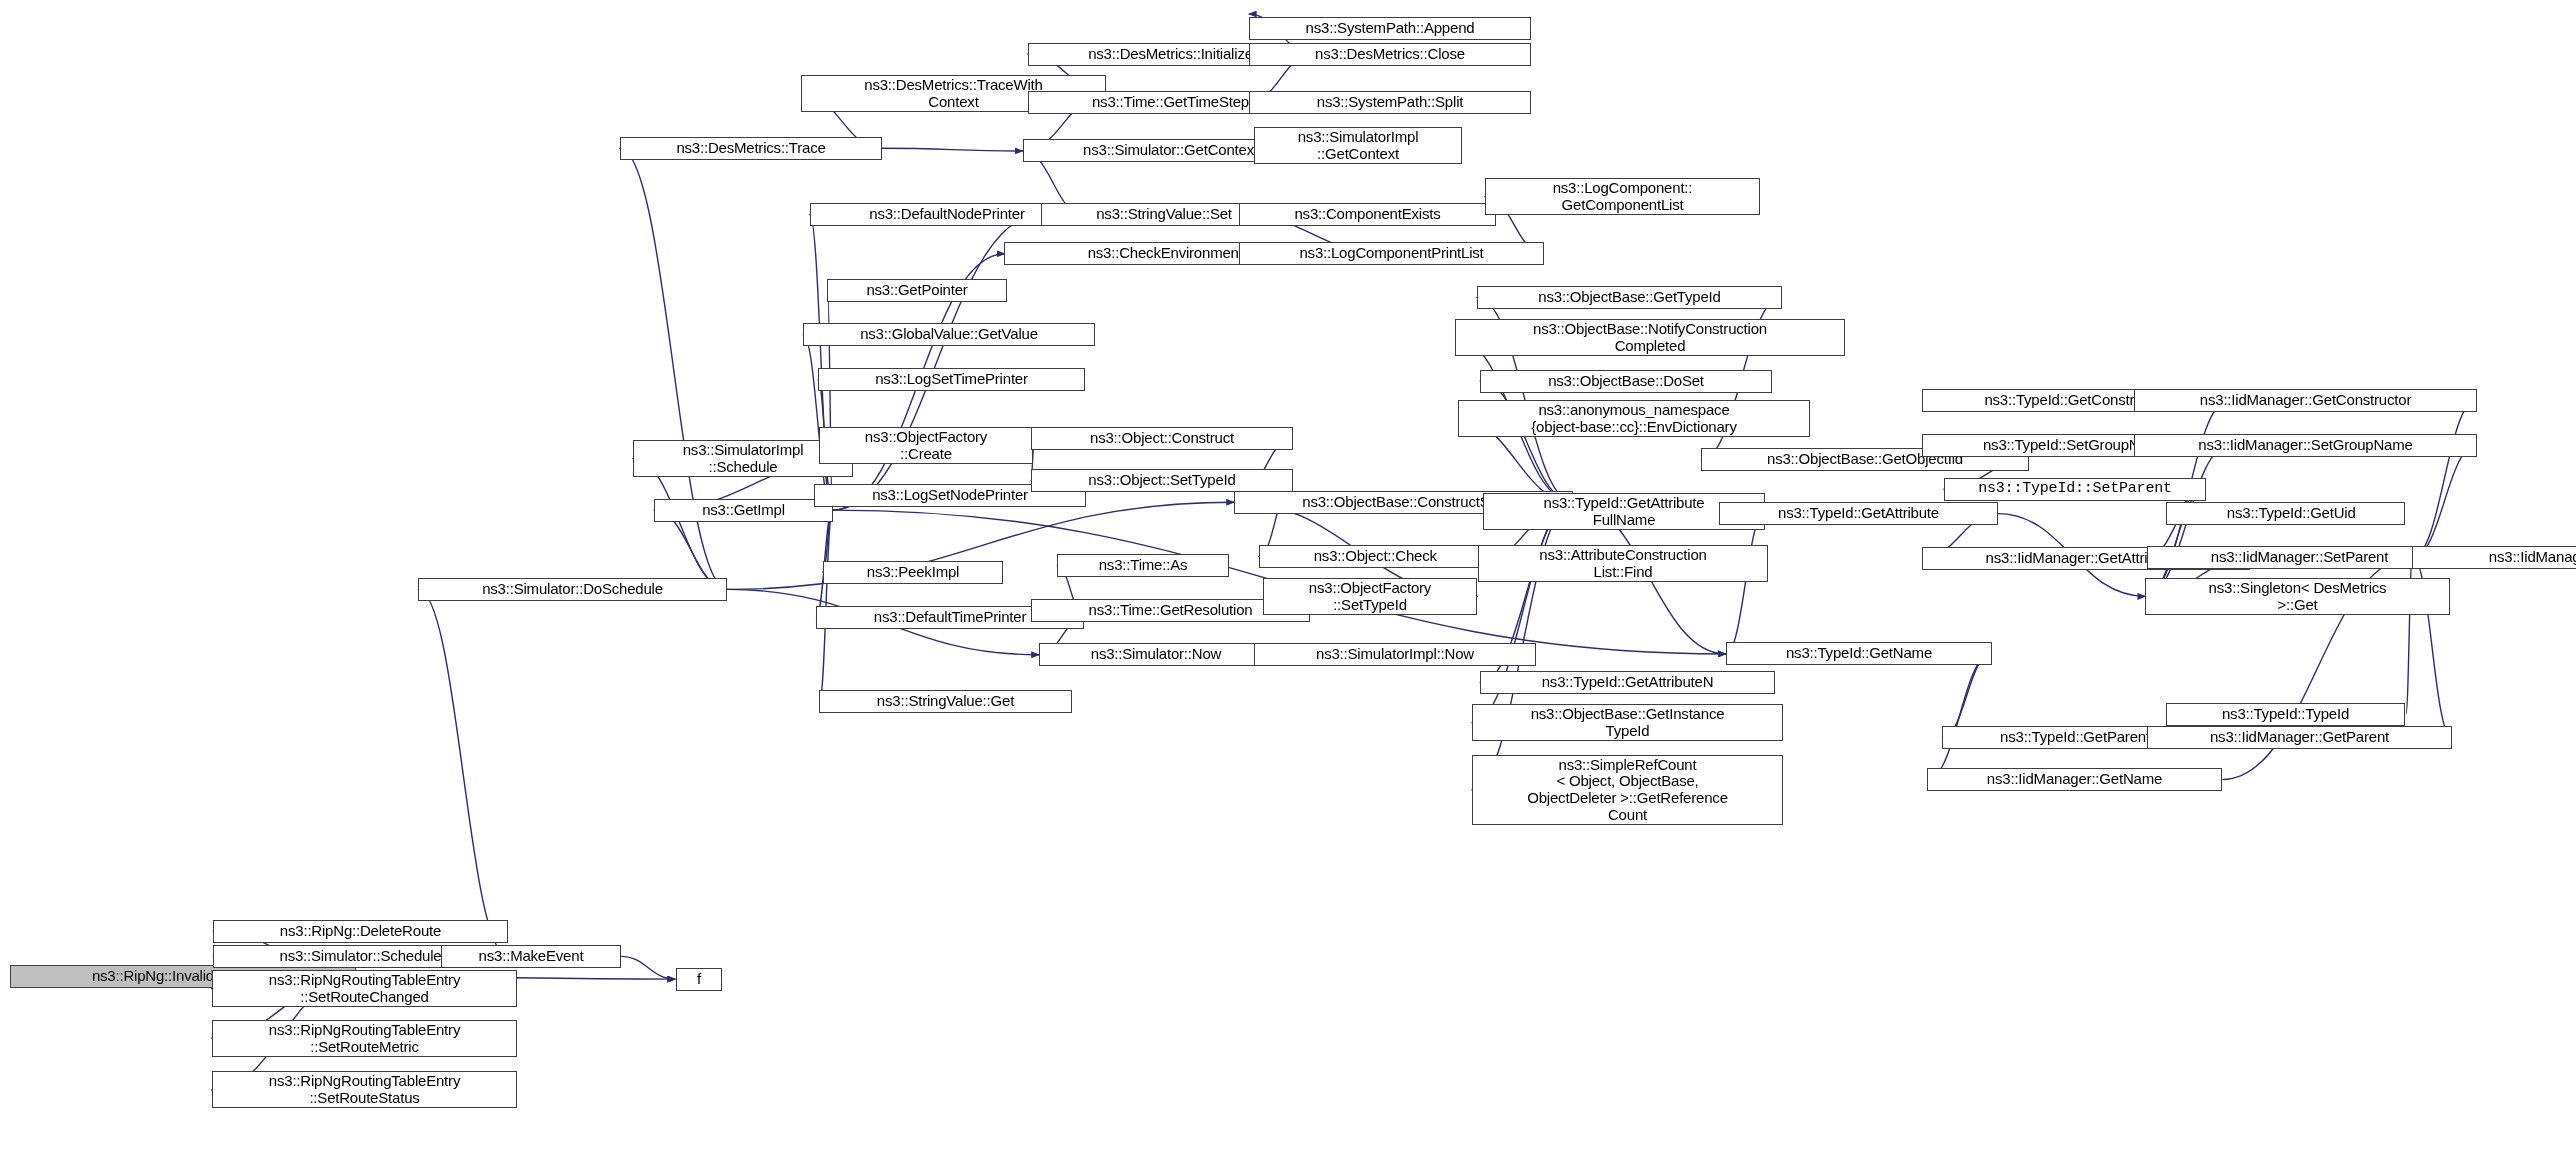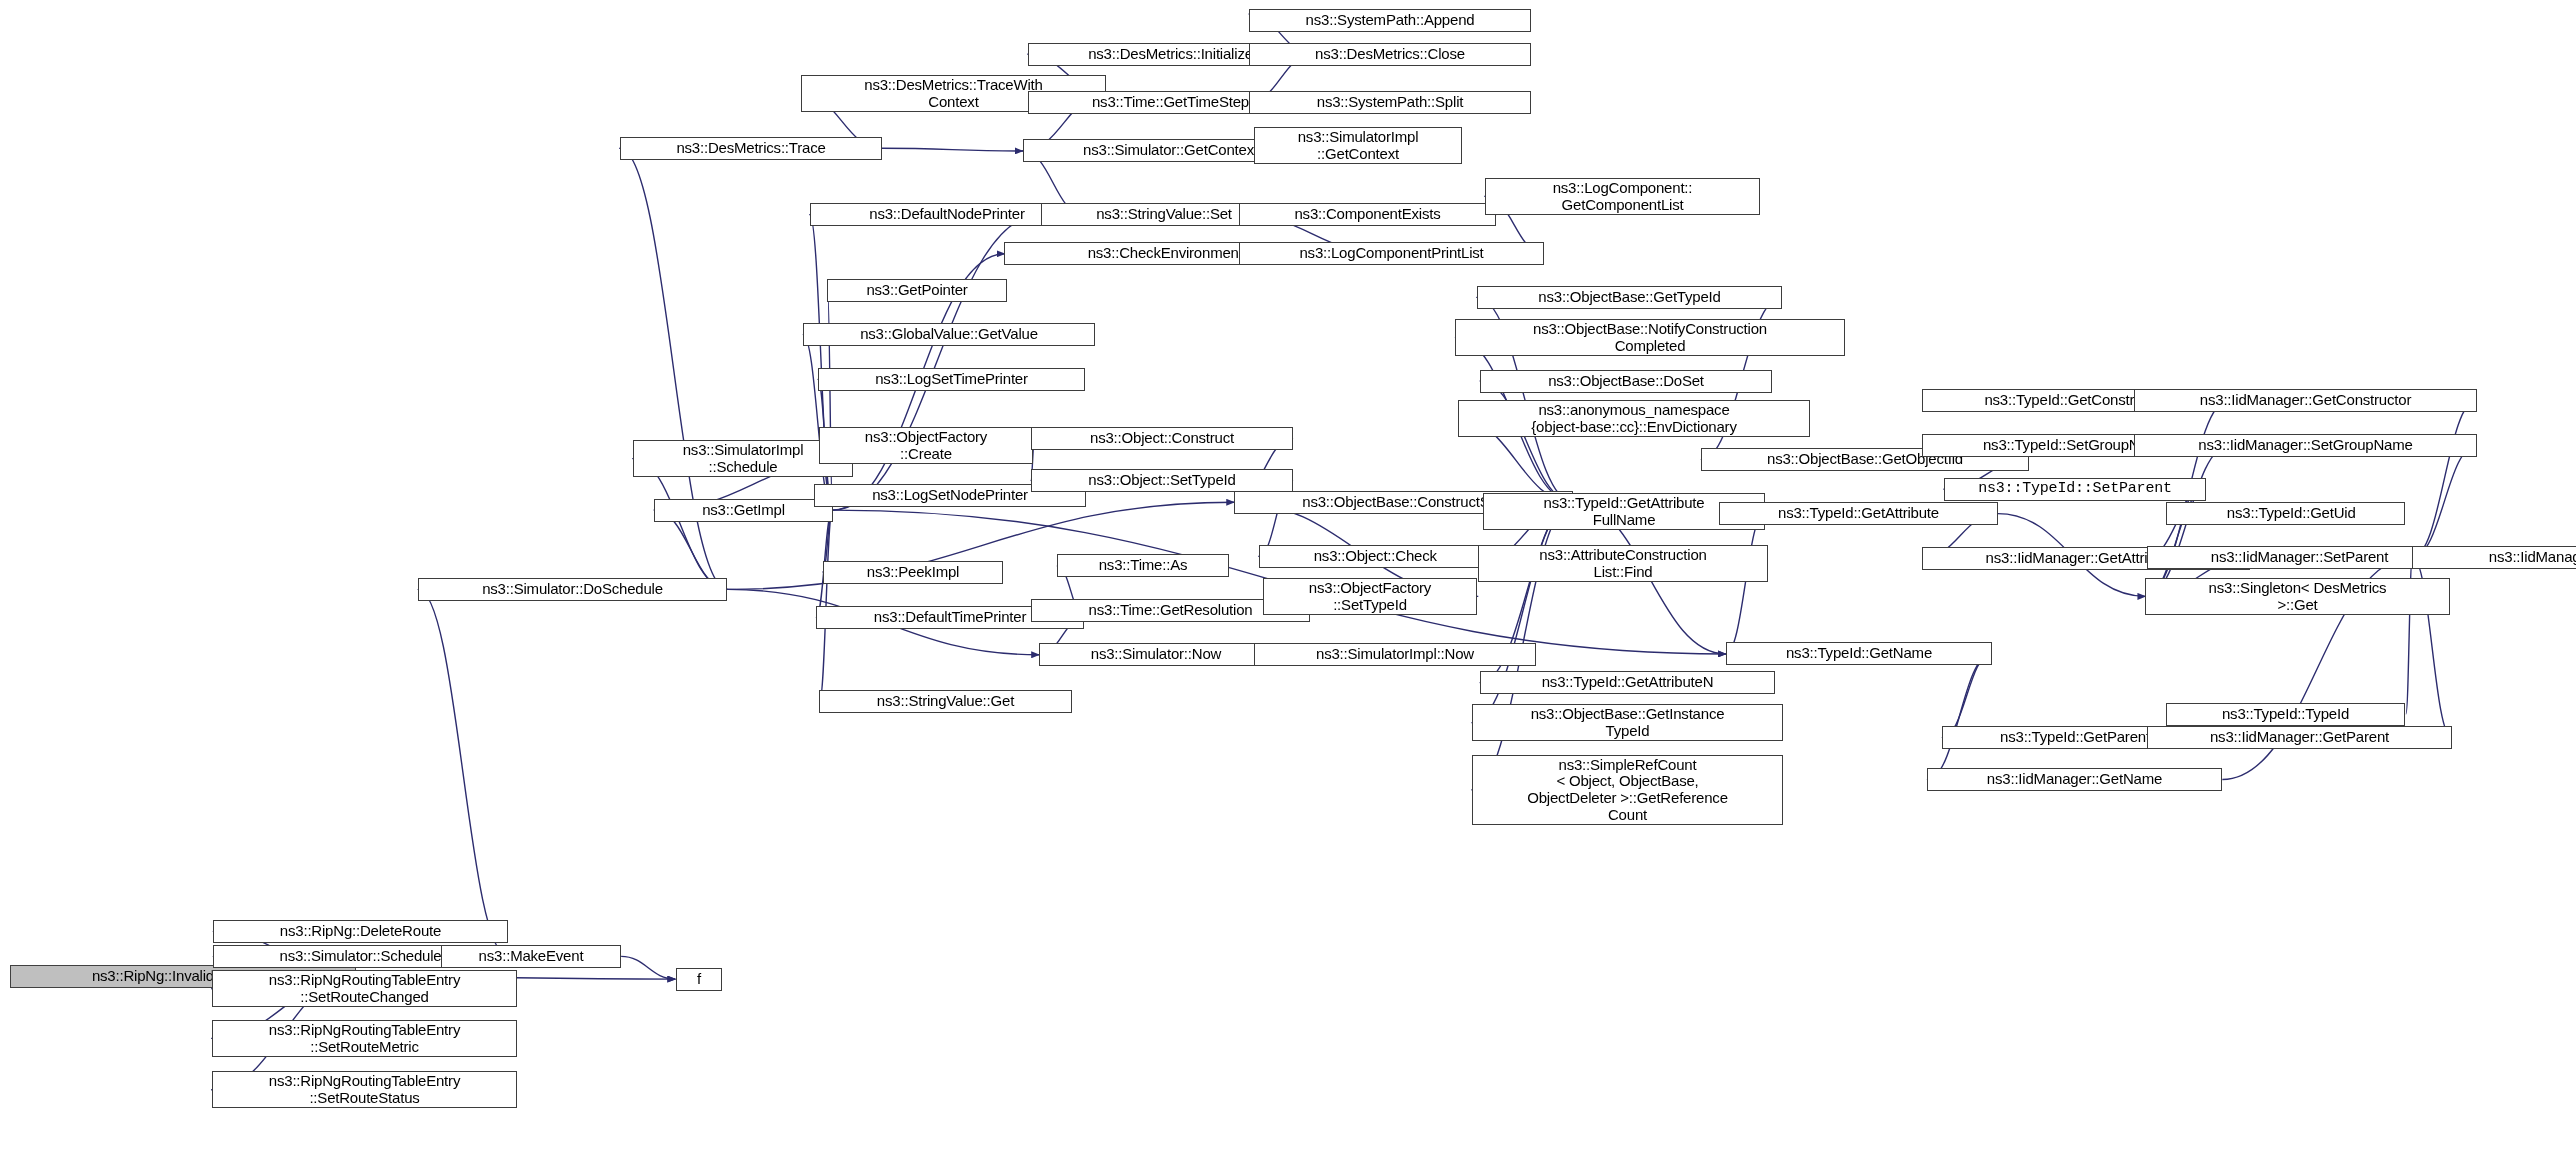--- a/index.html
+++ b/index.html
@@ -153,21 +153,21 @@
     <div class="node" style="left: 418px; top: 578px; width: 309px; height: 23px;"><span>ns3::Simulator::DoSchedule</span></div>
     <div class="node" style="left: 633px; top: 440px; width: 220px; height: 37px;"><span>ns3::SimulatorImpl
 ::Schedule</span></div>
     <div class="node" style="left: 654px; top: 499px; width: 179px; height: 23px;"><span>ns3::GetImpl</span></div>
     <div class="node" style="left: 620px; top: 137px; width: 262px; height: 23px;"><span>ns3::DesMetrics::Trace</span></div>
     <div class="node" style="left: 801px; top: 75px; width: 305px; height: 37px;"><span>ns3::DesMetrics::TraceWith
 Context</span></div>
     <div class="node" style="left: 1028px; top: 43px; width: 285px; height: 23px;"><span>ns3::DesMetrics::Initialize</span></div>
     <div class="node" style="left: 1028px; top: 91px; width: 285px; height: 23px;"><span>ns3::Time::GetTimeStep</span></div>
     <div class="node" style="left: 1023px; top: 139px; width: 295px; height: 23px;"><span>ns3::Simulator::GetContext</span></div>
-    <div class="node" style="left: 1249px; top: 9px; width: 282px; height: 23px;"><span>ns3::SystemPath::Append</span></div>
+    <div class="node" style="left: 1249px; top: 17px; width: 282px; height: 23px;"><span>ns3::SystemPath::Append</span></div>
     <div class="node" style="left: 1249px; top: 43px; width: 282px; height: 23px;"><span>ns3::DesMetrics::Close</span></div>
     <div class="node" style="left: 1249px; top: 91px; width: 282px; height: 23px;"><span>ns3::SystemPath::Split</span></div>
     <div class="node" style="left: 1254px; top: 127px; width: 208px; height: 37px;"><span>ns3::SimulatorImpl
 ::GetContext</span></div>
     <div class="node" style="left: 810px; top: 203px; width: 274px; height: 23px;"><span>ns3::DefaultNodePrinter</span></div>
     <div class="node" style="left: 827px; top: 279px; width: 180px; height: 23px;"><span>ns3::GetPointer</span></div>
     <div class="node" style="left: 803px; top: 323px; width: 292px; height: 23px;"><span>ns3::GlobalValue::GetValue</span></div>
     <div class="node" style="left: 818px; top: 368px; width: 267px; height: 23px;"><span>ns3::LogSetTimePrinter</span></div>
     <div class="node" style="left: 819px; top: 427px; width: 214px; height: 37px;"><span>ns3::ObjectFactory
 ::Create</span></div>

